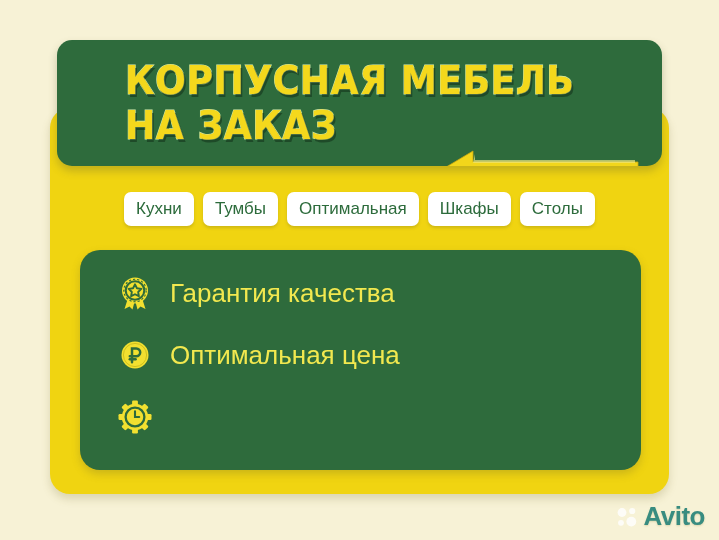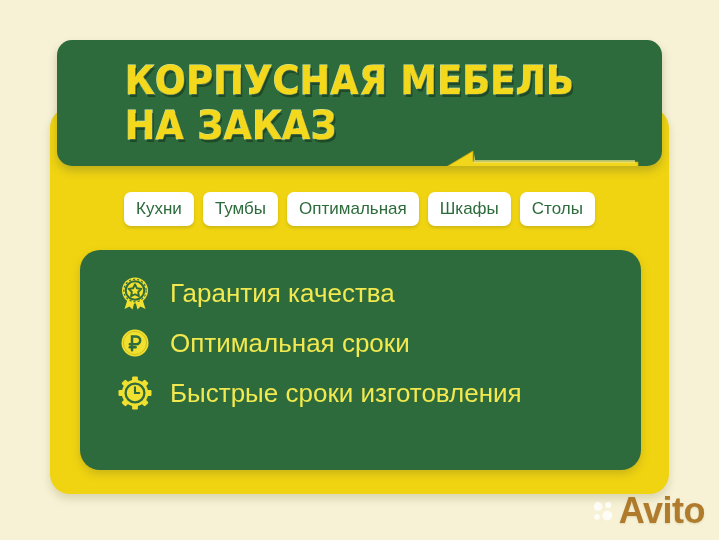--- a/index.html
+++ b/index.html
@@ -116,21 +116,21 @@
     padding: 0;
   }
 
   .feature-list {
     position: absolute;
     left: 38px;
     top: 22px;
     right: 16px;
     display: flex;
     flex-direction: column;
-    gap: 8px;
+    gap: 20px;
   }
 
   .feature-row {
     display: flex;
     align-items: center;
     gap: 18px;
     height: 42px;
   }
   .feature-icon {
     width: 34px;
@@ -150,23 +150,23 @@
     position: absolute;
     right: 14px;
     bottom: 8px;
     display: flex;
     align-items: center;
     gap: 5px;
     opacity: 0.82;
   }
   .avito-dots { display: block; }
   .avito-word {
-    font-size: 36px;
+    font-size: 26px;
     font-weight: 700;
-    color: #a16207;
+    color: #0f766e;
     letter-spacing: -0.5px;
     text-shadow: 0 1px 2px rgba(150, 140, 70, 0.35);
   }
 </style>
 </head>
 <body>
 
 <div class="stage">
 
   <div class="yellow-card"></div>
@@ -216,21 +216,21 @@
         <span>
           <svg class="feature-icon" viewBox="0 0 34 34" aria-hidden="true">
             <circle cx="17" cy="17" r="13.5" fill="#f2e030"></circle>
             <circle cx="17" cy="17" r="11.6" fill="none" stroke="#cfc01d" stroke-width="1"></circle>
             <g stroke="#2e6b3c" stroke-width="2.5" fill="none" stroke-linecap="round">
               <path d="M14 24.2 L14 10.4 L18.3 10.4 A3.9 3.9 0 0 1 18.3 18.2 L11.8 18.2"></path>
               <path d="M11.8 21.3 L17.6 21.3"></path>
             </g>
           </svg>
         </span>
-        <span class="feature-label">Оптимальная сроки</span>
+        <span class="feature-label">Оптимальная цена</span>
       </div>
 
       <div class="feature-row">
         <span>
           <svg class="feature-icon" viewBox="0 0 34 34" aria-hidden="true">
             <g fill="#f2e030">
               <rect x="14.1" y="0.5" width="5.8" height="6.5" rx="1.2"></rect>
               <rect x="14.1" y="27" width="5.8" height="6.5" rx="1.2"></rect>
               <rect x="0.5" y="14.1" width="6.5" height="5.8" rx="1.2"></rect>
               <rect x="27" y="14.1" width="6.5" height="5.8" rx="1.2"></rect>
@@ -239,21 +239,20 @@
               <rect x="0.5" y="14.1" width="6.5" height="5.8" rx="1.2" transform="rotate(45 17 17)"></rect>
               <rect x="27" y="14.1" width="6.5" height="5.8" rx="1.2" transform="rotate(45 17 17)"></rect>
               <circle cx="17" cy="17" r="13.2"></circle>
             </g>
             <circle cx="17" cy="17" r="9.4" fill="#f2e030" stroke="#2e6b3c" stroke-width="2.3"></circle>
             <g stroke="#2e6b3c" stroke-width="2.1" stroke-linecap="round" fill="none">
               <path d="M17 11.2 L17 17 L21.2 17"></path>
             </g>
           </svg>
         </span>
-        <span class="feature-label">Быстрые сроки изготовления</span>
       </div>
 
     </div>
   </div>
 
   <div class="avito">
     <span>
       <svg class="avito-dots" width="22" height="22" viewBox="0 0 22 22" aria-hidden="true">
         <circle cx="6" cy="6.5" r="4.4" fill="#ffffff"></circle>
         <circle cx="16.2" cy="5" r="3.1" fill="#ffffff"></circle>

